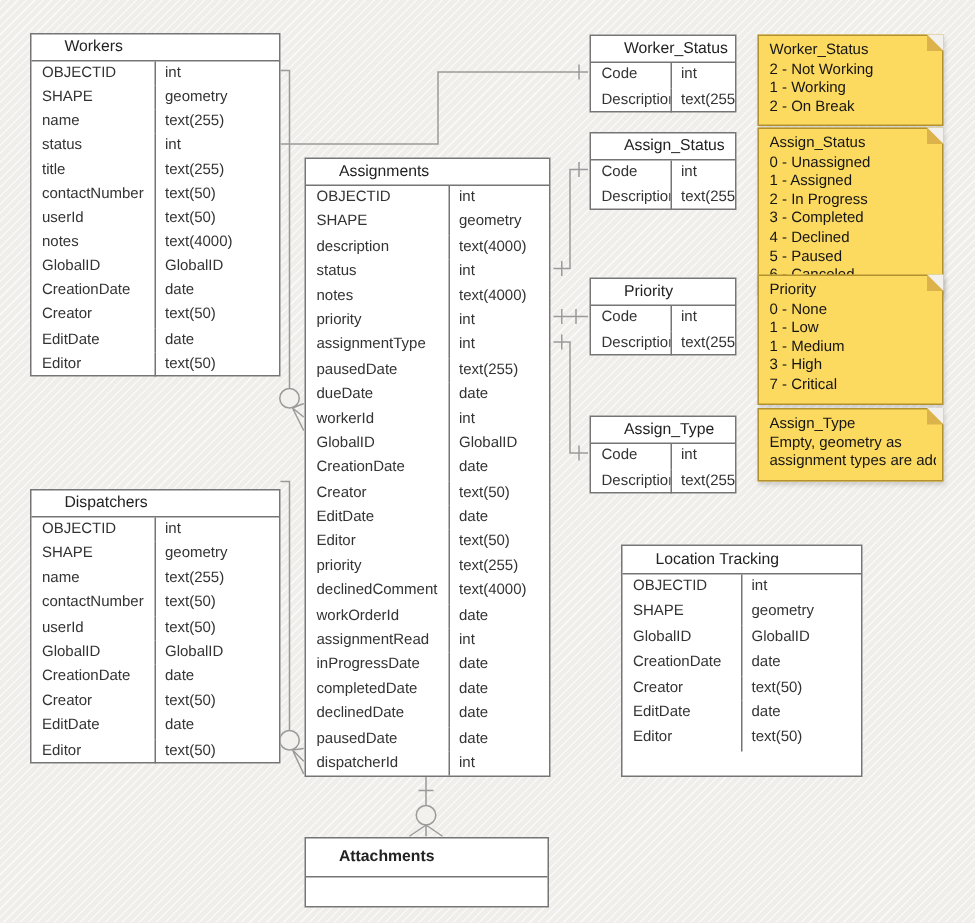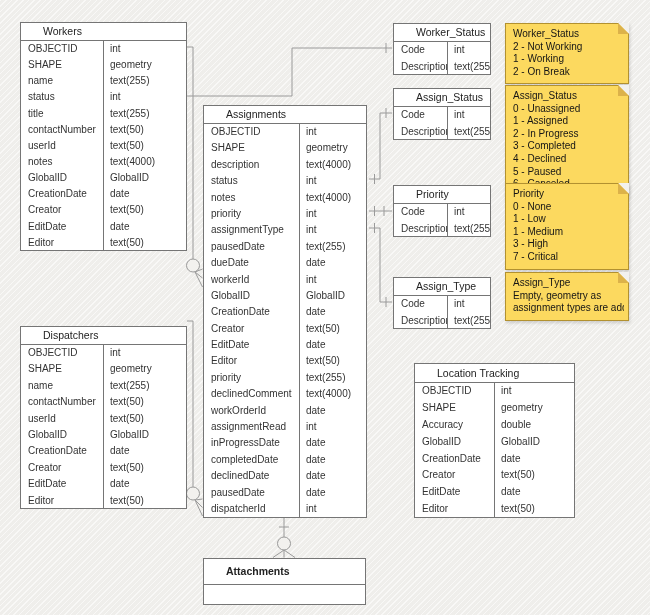--- a/index.html
+++ b/index.html
@@ -400,24 +400,20 @@
       <div class="tbl-body">
         <div class="frow">
           <div class="cell-name">OBJECTID</div>
           <div class="cell-type">int</div>
         </div>
         <div class="frow">
           <div class="cell-name">SHAPE</div>
           <div class="cell-type">geometry</div>
         </div>
         <div class="frow">
-          <div class="cell-name">Accuracy</div>
-          <div class="cell-type">double</div>
-        </div>
-        <div class="frow">
           <div class="cell-name">GlobalID</div>
           <div class="cell-type">GlobalID</div>
         </div>
         <div class="frow">
           <div class="cell-name">CreationDate</div>
           <div class="cell-type">date</div>
         </div>
         <div class="frow">
           <div class="cell-name">Creator</div>
           <div class="cell-type">text(50)</div>

